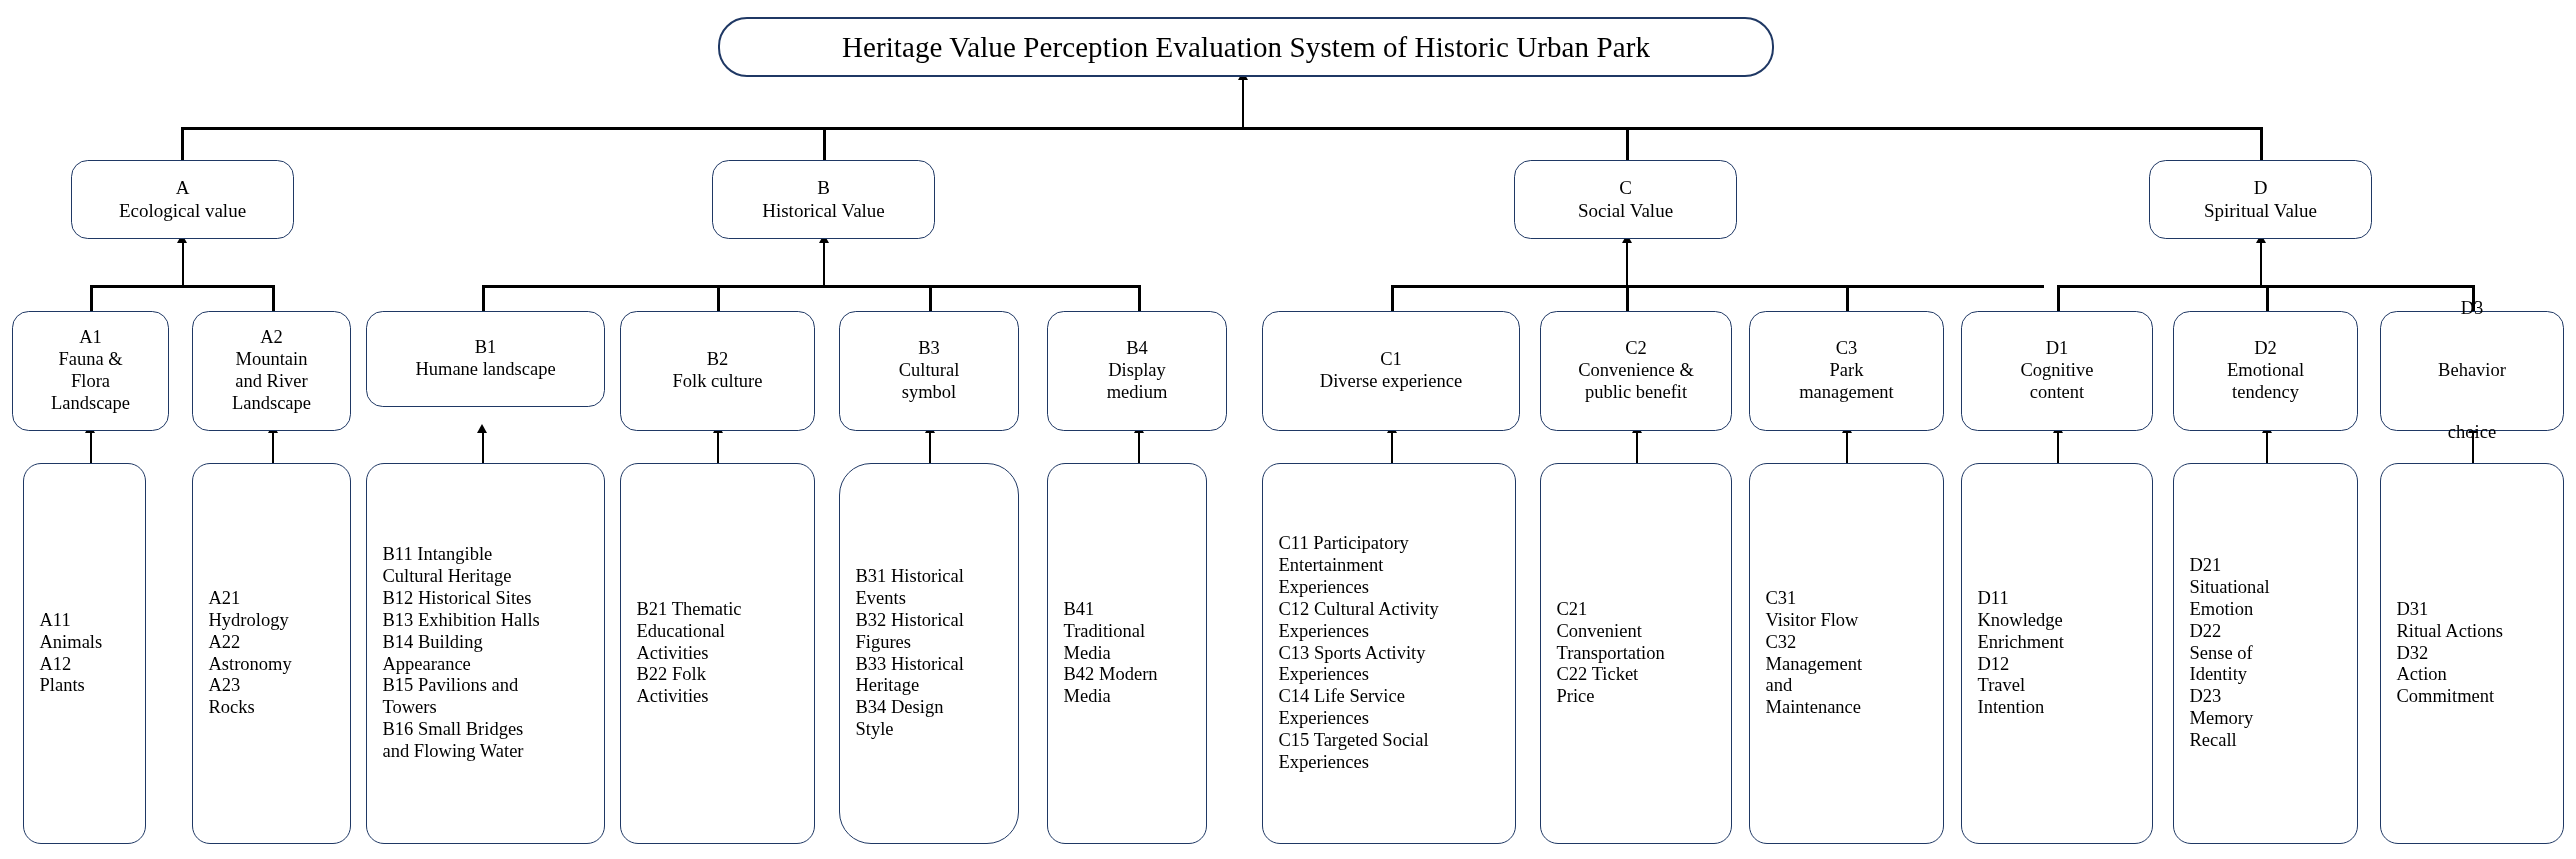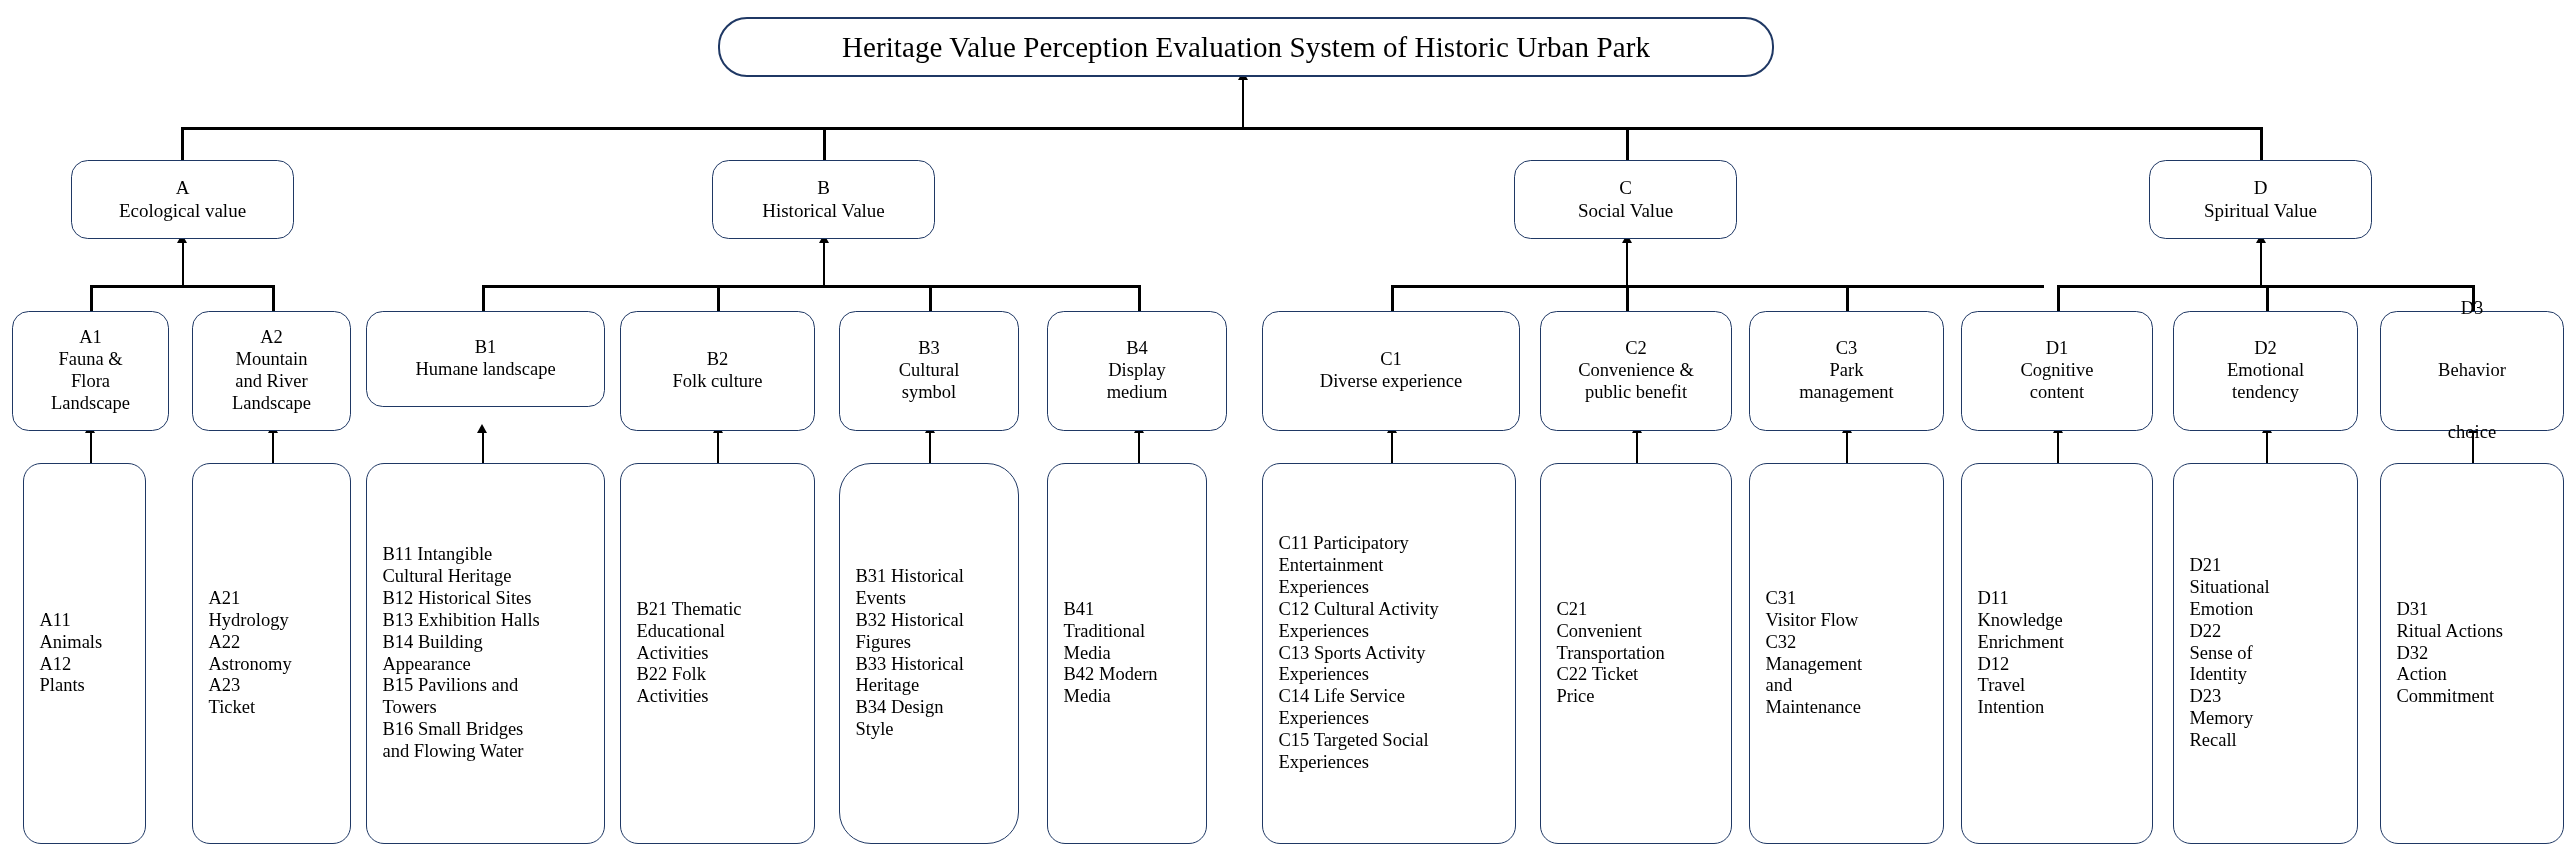--- a/index.html
+++ b/index.html
@@ -249,21 +249,21 @@
     </div>
   </div>
 
   <div class="box leaf" style="left:192px;top:463px;width:159px;height:381px;">
     <div class="leaf-text">
       <span class="line">A21</span>
       <span class="line">Hydrology</span>
       <span class="line">A22</span>
       <span class="line">Astronomy</span>
       <span class="line">A23</span>
-      <span class="line">Ticket</span>
+      <span class="line">Rocks</span>
     </div>
   </div>
 
   <div class="box leaf" style="left:366px;top:463px;width:239px;height:381px;">
     <div class="leaf-text">
       <span class="line">B11 Intangible</span>
       <span class="line">Cultural Heritage</span>
       <span class="line">B12 Historical Sites</span>
       <span class="line">B13 Exhibition Halls</span>
       <span class="line">B14 Building</span>

